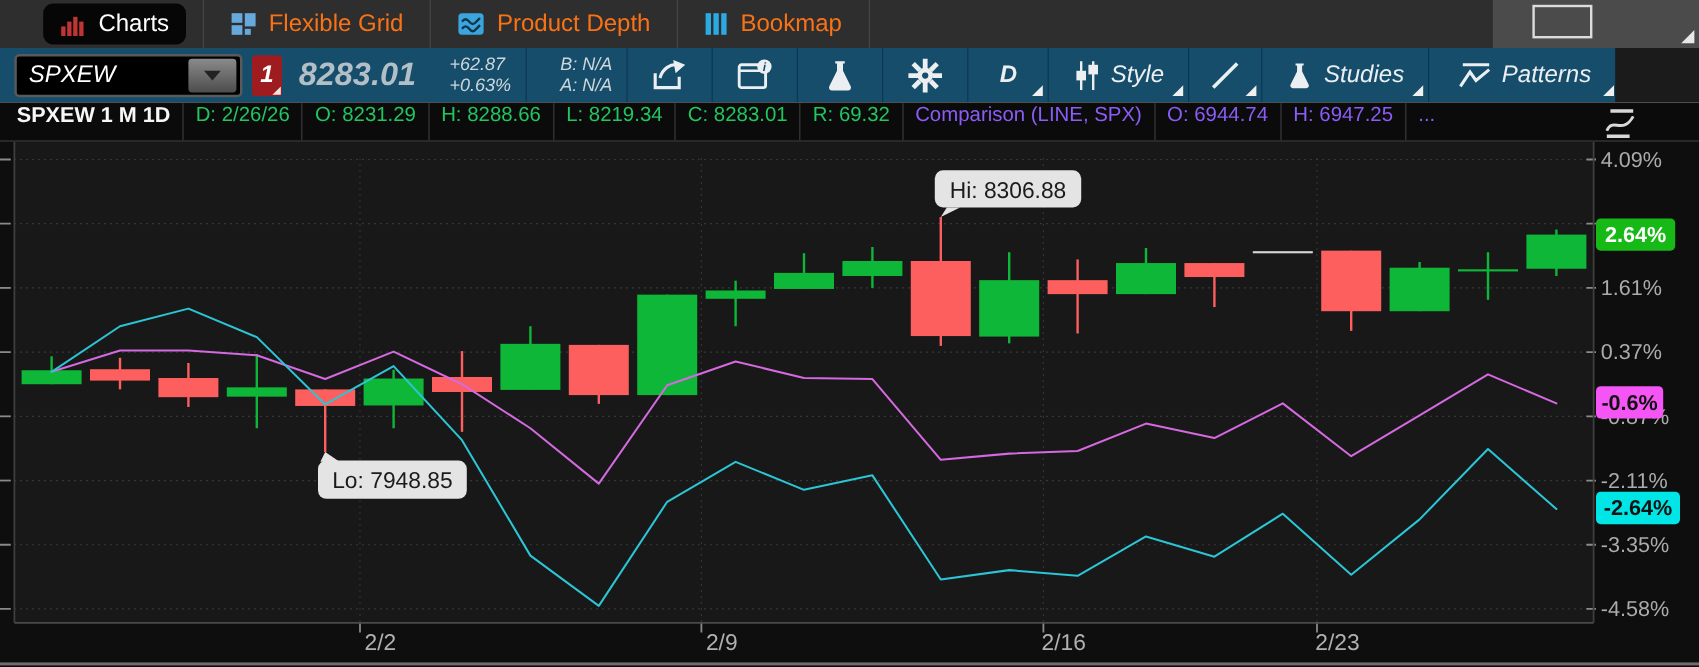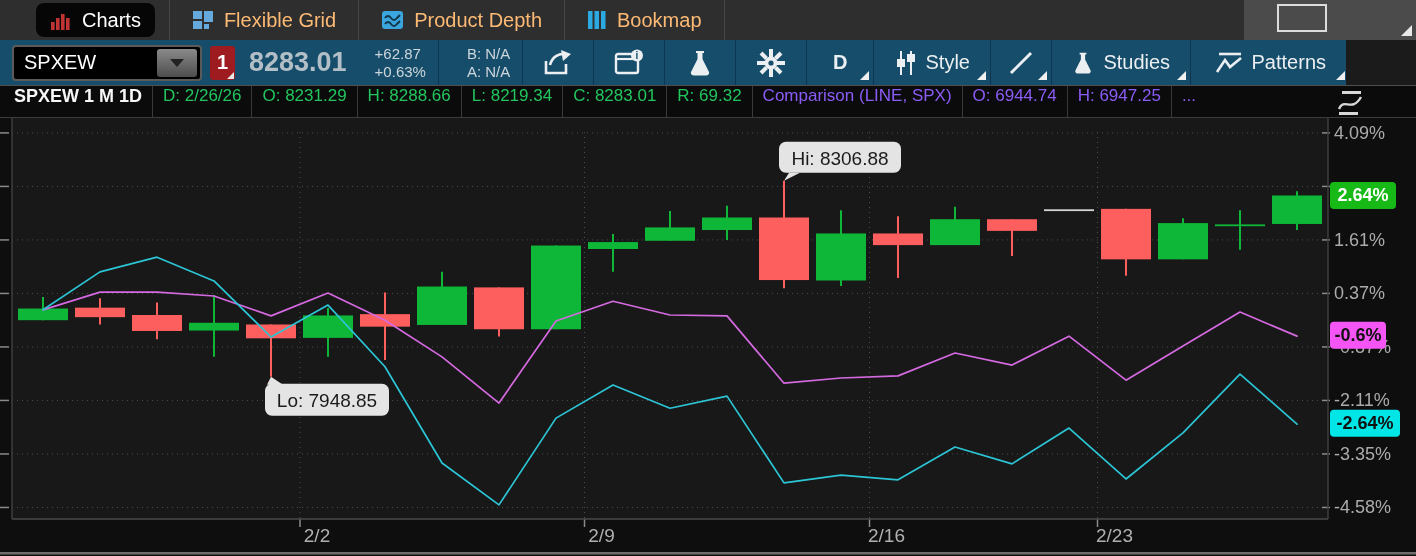--- a/index.html
+++ b/index.html
@@ -2,32 +2,32 @@
 <html><head>
 <meta charset="utf-8">
 <style>
   * { margin:0; padding:0; box-sizing:border-box; }
   html,body { width:1416px; height:556px; background:#0e0e0e; overflow:hidden;
               font-family:"Liberation Sans", sans-serif; }
 
   
   .tabbar { position:relative; height:40px; background:#2e2e2e; display:flex; align-items:center; }
   .tab { display:flex; align-items:center; gap:10px; height:40px; padding:0 22px;
-         color:#fdba74; font-size:20px; cursor:default; }
+         color:#f97316; font-size:20px; cursor:default; }
   .tab.active { background:#060606; border-radius:8px; height:34px; margin:3px 6px 3px 36px;
                 padding:0 14px; color:#ffffff;align-items:center; }
   .tab-divider { width:1px; height:40px; background:#454545; }
   .tabbar-right { position:absolute; right:0; top:0; width:172px; height:40px; background:#4b4b4b; }
   .win-btn { position:absolute; left:33px; top:4px; width:50px; height:28px;
              border:2px solid #dcdcdc; background:transparent; }
   .corner-tri { position:absolute; right:4px; bottom:4px; width:0; height:0;
                 border-left:11px solid transparent; border-bottom:11px solid #e8e8e8; }
 
   
-  .toolbar-wrap { height:46px; background:#1b1b1b; border-bottom:1px solid #4f4f4f; }
+  .toolbar-wrap { height:46px; background:#1b1b1b; border-bottom:1px solid #4f4f4f;font-style:italic; }
   .toolbar { height:45px; width:1346px; background:#154d6b; display:flex; align-items:center; }
   .tb-divider { width:1px; height:45px; background:#0c3750; flex:none; }
   .symbol-combo { margin-left:12px; width:190px; height:36px; background:#000;
                   border:2px solid #5a5a5a; border-radius:4px; display:flex;
                   align-items:center; justify-content:space-between; flex:none; }
   .symbol-text { color:#fff; font-size:20px; padding-left:10px; }
   .combo-btn { width:40px; height:28px; margin-right:3px; border-radius:3px;
                background:linear-gradient(#8a8a8a,#4d4d4d); display:flex;
                align-items:center; justify-content:center; }
   .combo-arrow { width:0; height:0; border-left:7px solid transparent;

